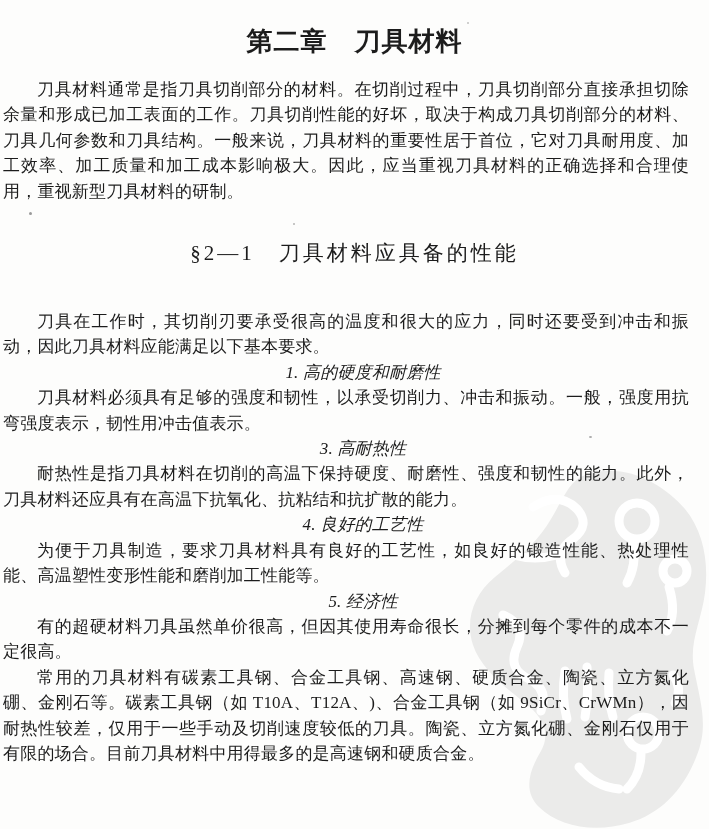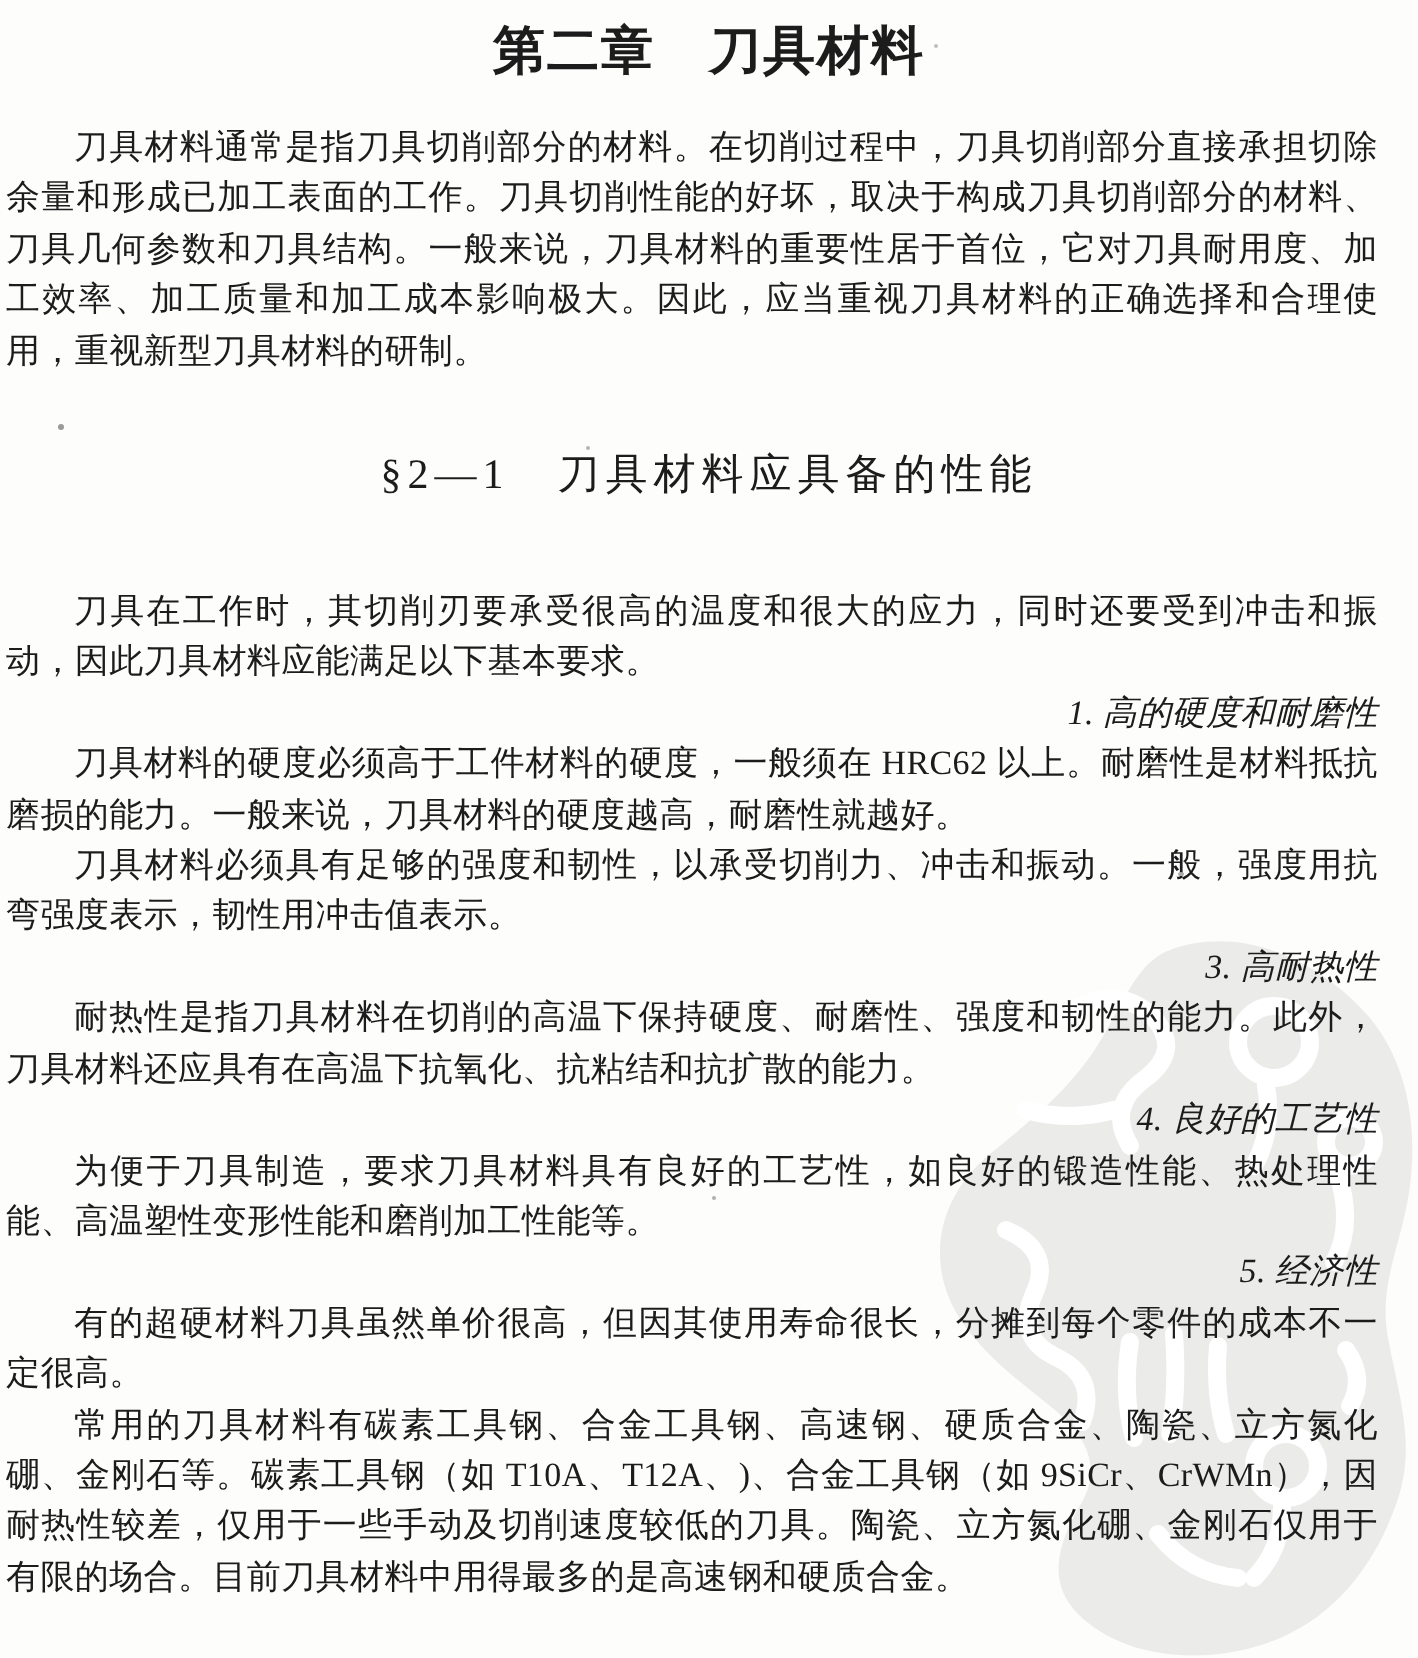--- a/index.html
+++ b/index.html
@@ -18,21 +18,21 @@
     left: 437px;
     top: 443px;
     width: 272px;
     height: 386px;
     z-index: 0;
     pointer-events: none;
   }
   .content { position: relative; z-index: 1; }
   .chapter-title {
     margin: 0;
-    padding-top: 8px;
+    padding-top: 24px;
     height: 36px;
     line-height: 36px;
     text-align: center;
     font-size: 26px;
     font-weight: bold;
     letter-spacing: 1px;
   }
   .section-title {
     margin: 34px 0 11px 0;
     text-align: center;
@@ -46,21 +46,21 @@
     padding: 0 20px 0 3px;
     font-size: 17px;
     line-height: 25.4px;
     text-align: justify;
     text-indent: 2em;
     letter-spacing: 0.2px;
   }
   .intro-paragraph { margin-top: 17px; }
   .lead-paragraph { margin-top: 41px; }
   .req-heading {
-    text-align: right;
+    text-align: center;
     font-style: italic;      
     font-weight: 500;
   }
   .speck { position: absolute; background: #9a9a9a; border-radius: 50%; z-index: 2; }
   .speck.s1 { left: 29px;  top: 212px; width: 3px; height: 3px; }
   .speck.s2 { left: 293px; top: 223px; width: 2px; height: 2px; background: #b5b5b5; }
   .speck.s3 { left: 589px; top: 436px; width: 3px; height: 2px; background: #ababab; }
   .speck.s4 { left: 356px; top: 598px; width: 2px; height: 2px; background: #b0b0b0; }
   .speck.s5 { left: 467px; top: 22px;  width: 2px; height: 2px; background: #c0c0c0; }
 </style>
@@ -116,21 +116,20 @@
 
     <h1 class="chapter-title">第二章　刀具材料</h1>
 
     <p class="body-text intro-paragraph">刀具材料通常是指刀具切削部分的材料。在切削过程中，刀具切削部分直接承担切除余量和形成已加工表面的工作。刀具切削性能的好坏，取决于构成刀具切削部分的材料、刀具几何参数和刀具结构。一般来说，刀具材料的重要性居于首位，它对刀具耐用度、加工效率、加工质量和加工成本影响极大。因此，应当重视刀具材料的正确选择和合理使用，重视新型刀具材料的研制。</p>
 
     <h2 class="section-title">§2—1　刀具材料应具备的性能</h2>
 
     <p class="body-text lead-paragraph">刀具在工作时，其切削刃要承受很高的温度和很大的应力，同时还要受到冲击和振动，因此刀具材料应能满足以下基本要求。</p>
 
     <p class="req-heading">1. 高的硬度和耐磨性</p>
-    <p class="body-text">刀具材料的硬度必须高于工件材料的硬度，一般须在 HRC62 以上。耐磨性是材料抵抗磨损的能力。一般来说，刀具材料的硬度越高，耐磨性就越好。</p>
 
     <p class="body-text">刀具材料必须具有足够的强度和韧性，以承受切削力、冲击和振动。一般，强度用抗弯强度表示，韧性用冲击值表示。</p>
 
     <p class="req-heading">3. 高耐热性</p>
     <p class="body-text">耐热性是指刀具材料在切削的高温下保持硬度、耐磨性、强度和韧性的能力。此外，刀具材料还应具有在高温下抗氧化、抗粘结和抗扩散的能力。</p>
 
     <p class="req-heading">4. 良好的工艺性</p>
     <p class="body-text">为便于刀具制造，要求刀具材料具有良好的工艺性，如良好的锻造性能、热处理性能、高温塑性变形性能和磨削加工性能等。</p>
 
     <p class="req-heading">5. 经济性</p>

